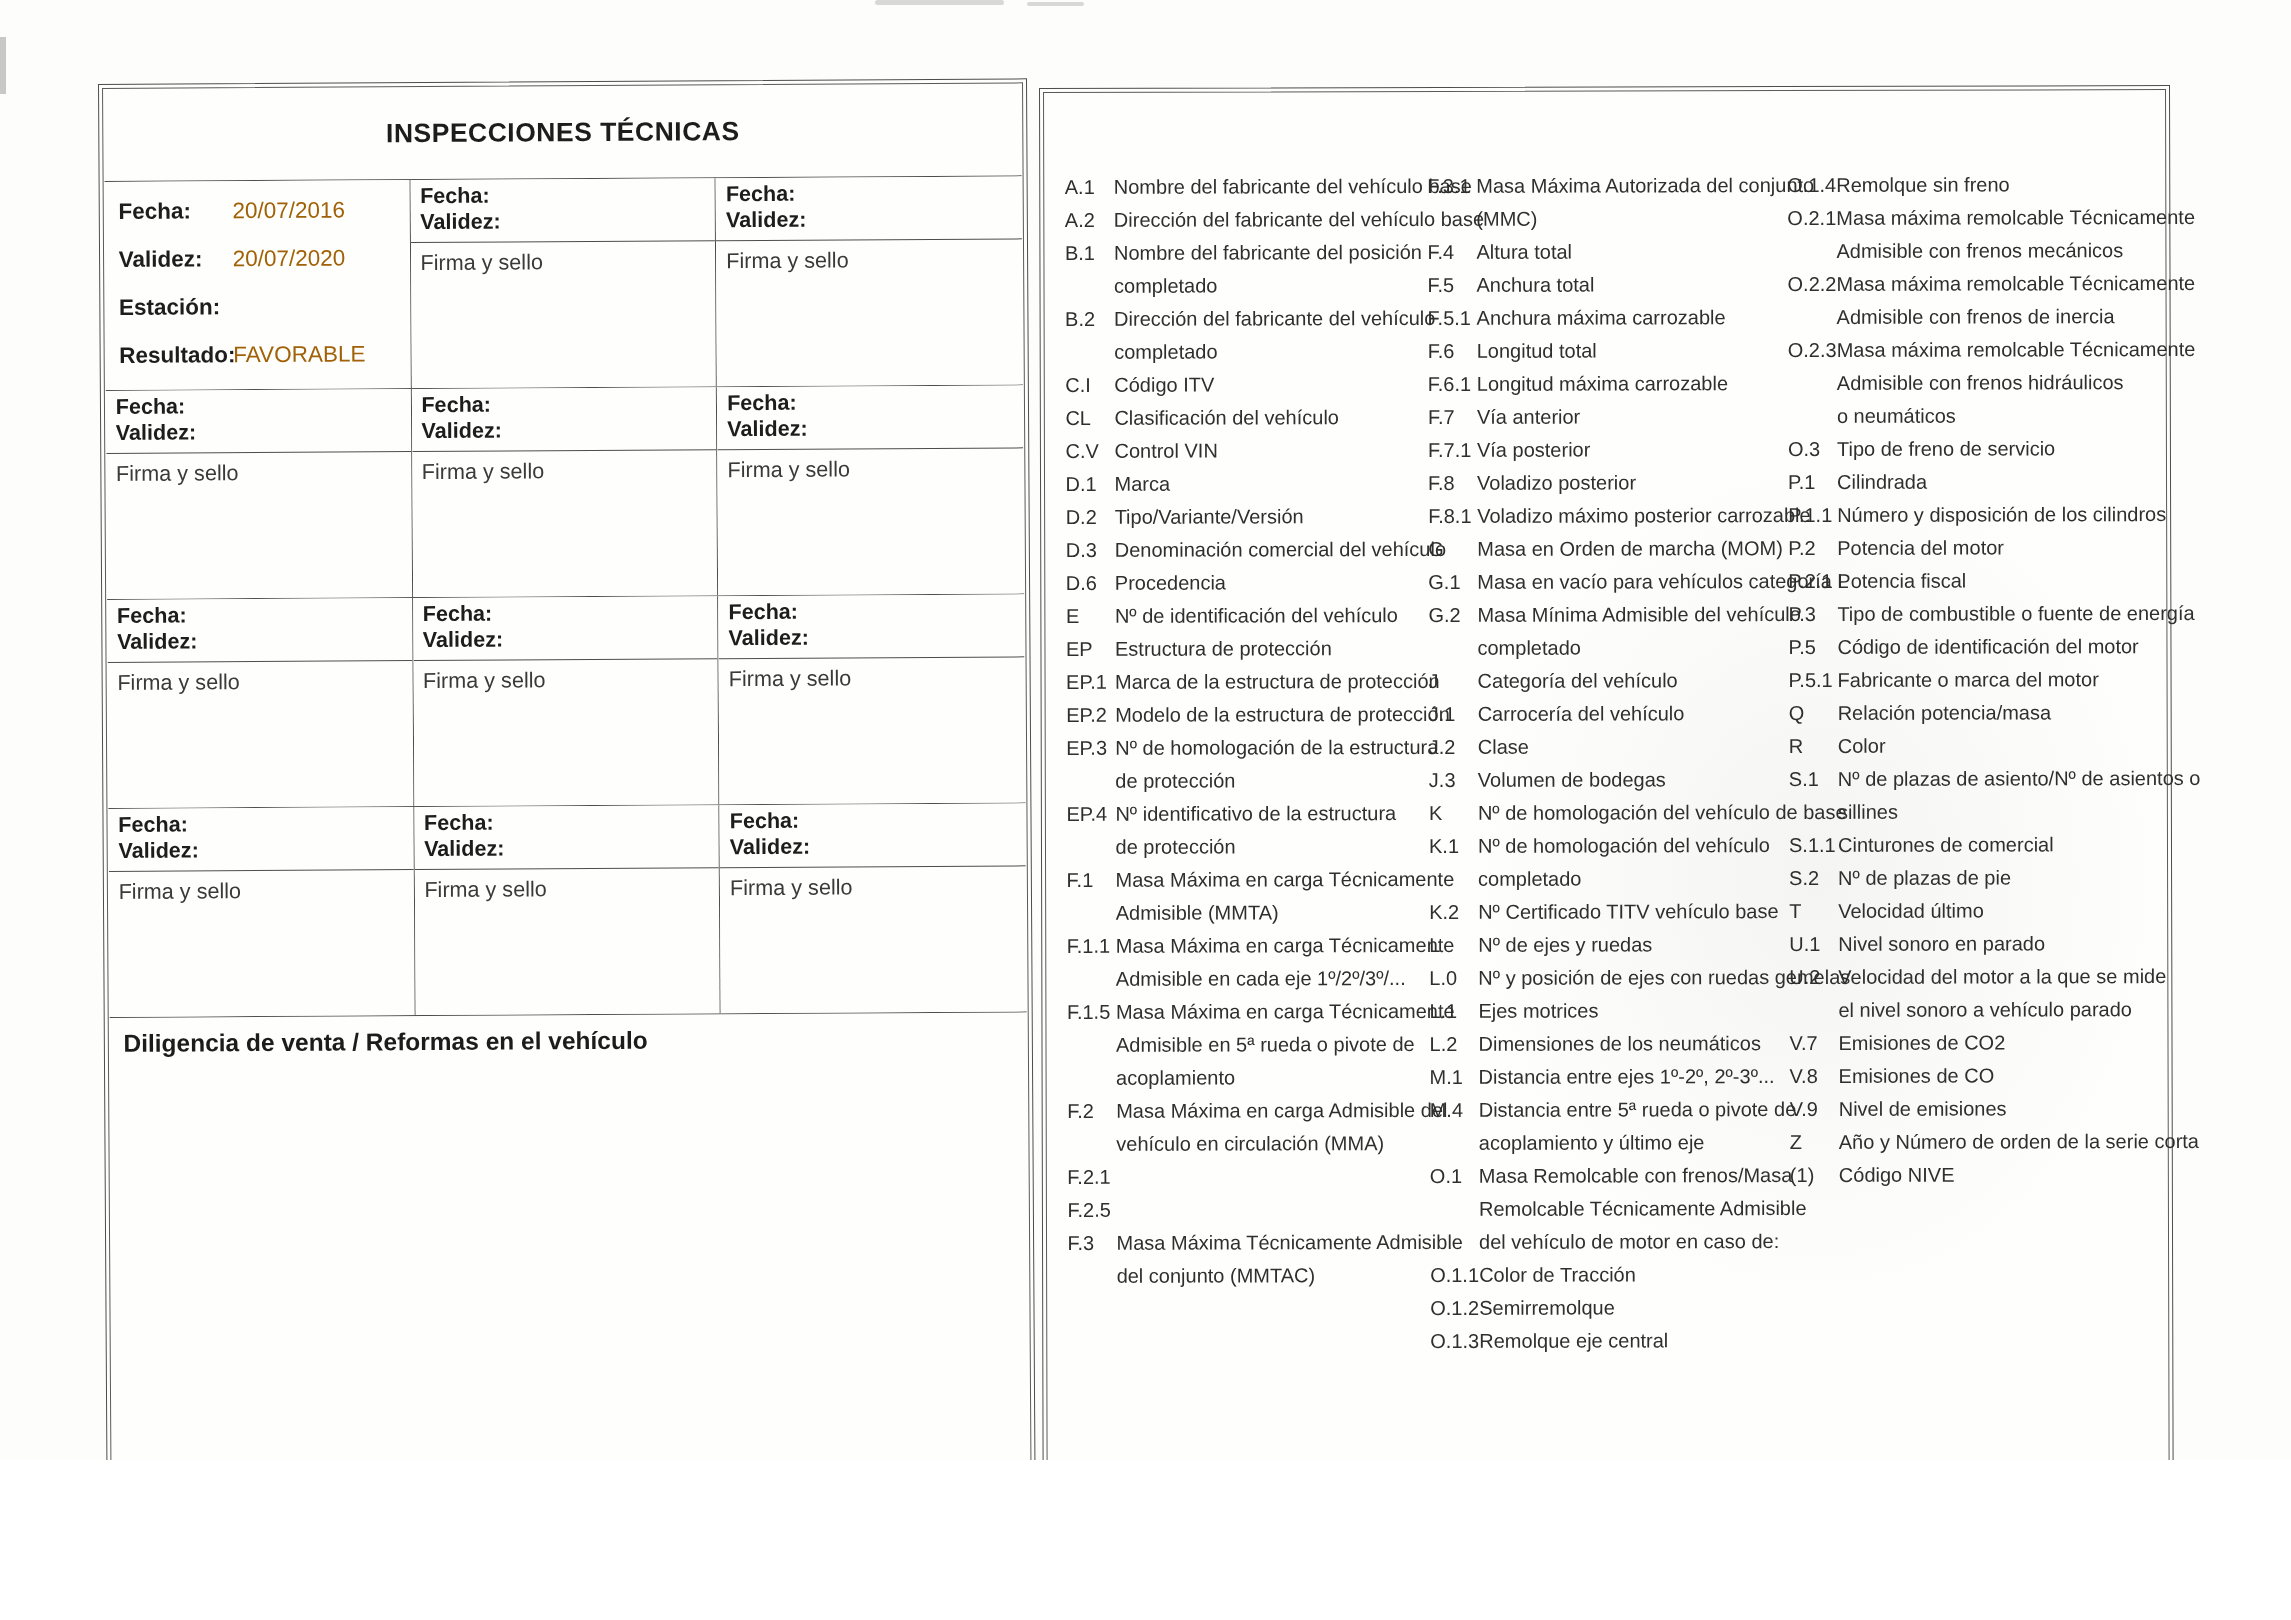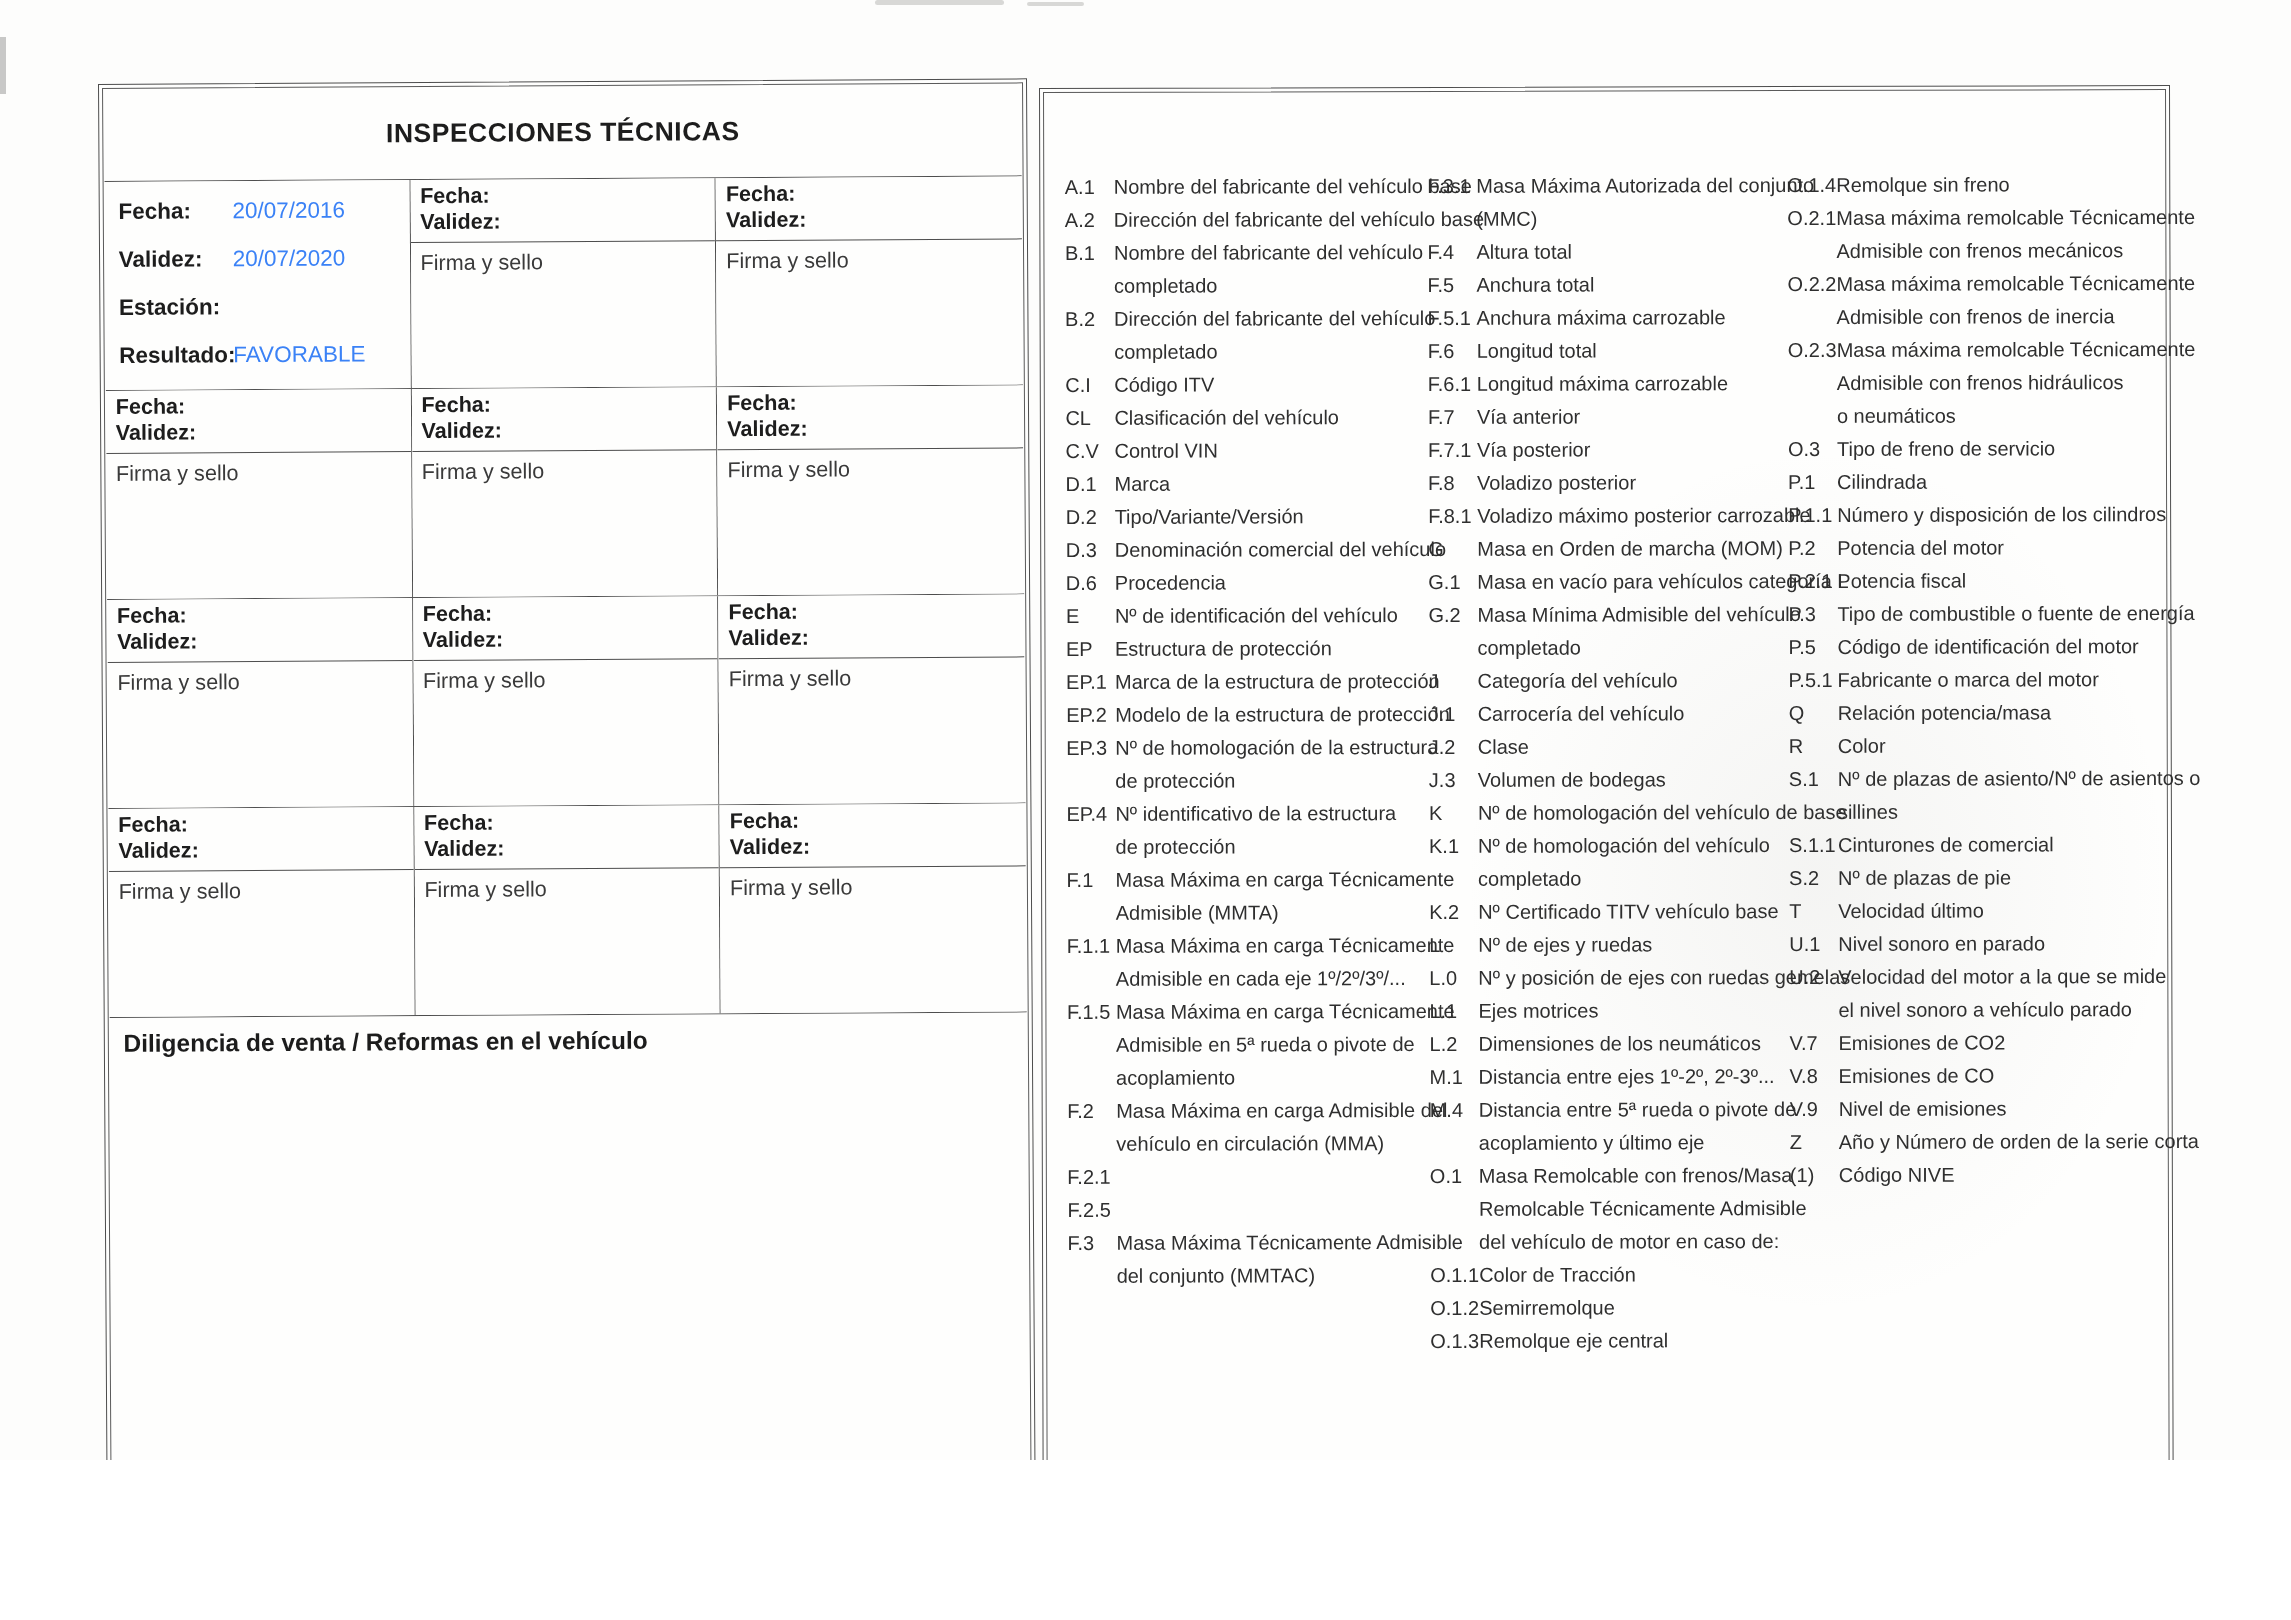--- a/index.html
+++ b/index.html
@@ -20,21 +20,21 @@
     height:91px; border-bottom:1.5px solid #4d4d4d;
     display:flex; align-items:center; justify-content:center;
     font-weight:700; font-size:26.5px; letter-spacing:0.5px; color:#1d1d1d;
   }
   .row { display:grid; grid-template-columns:1fr 1fr 1fr; height:208px; border-bottom:1.5px solid #4d4d4d; }
   .cell { border-right:1.5px solid #4d4d4d; overflow:hidden; position:relative; background:#fefefd; }
   .cell:last-child { border-right:none; }
   .info-cell { padding-top:17.6px; }
   .field { display:flex; height:48px; padding-left:13.7px; font-size:22.5px; }
   .flabel { width:114px; font-weight:700; color:#1d1d1d; }
-  .fvalue { color:#3b82f6; }
+  .fvalue { color:#a16207; }
   .stamp-header { border-bottom:1.5px solid #4d4d4d; padding:2.9px 9.8px 5.9px 9.8px; font-weight:700; font-size:21.6px; line-height:26.5px; color:#1d1d1d; }
   .stamp-body { padding:6.9px 9.8px; font-size:21.6px; color:#3a3a3a; }
   .diligencia { flex:1; padding:11.8px 13.7px; }
   .dili-heading { font-weight:700; font-size:24.5px; color:#1c1c1c; }
 
   
   .right-panel { left:1039px; top:88px; width:1129px; height:1435px; transform:rotate(-0.15deg); transform-origin:top left; }
   .legend-col { position:absolute; top:82px; }
   .lc0 { left:24.5px; } .lc1 { left:387px; } .lc2 { left:747px; }
   .entry { display:flex; font-size:20px; line-height:33px; color:#2f2f2f; }
@@ -186,21 +186,21 @@
         </div>
         <div class="entry">
           <div class="code">A.2</div>
           <div class="desc">
             <div>Dirección del fabricante del vehículo base</div>
           </div>
         </div>
         <div class="entry">
           <div class="code">B.1</div>
           <div class="desc">
-            <div>Nombre del fabricante del vehículo</div>
+            <div>Nombre del fabricante del posición</div>
             <div>completado</div>
           </div>
         </div>
         <div class="entry">
           <div class="code">B.2</div>
           <div class="desc">
             <div>Dirección del fabricante del vehículo</div>
             <div>completado</div>
           </div>
         </div>

